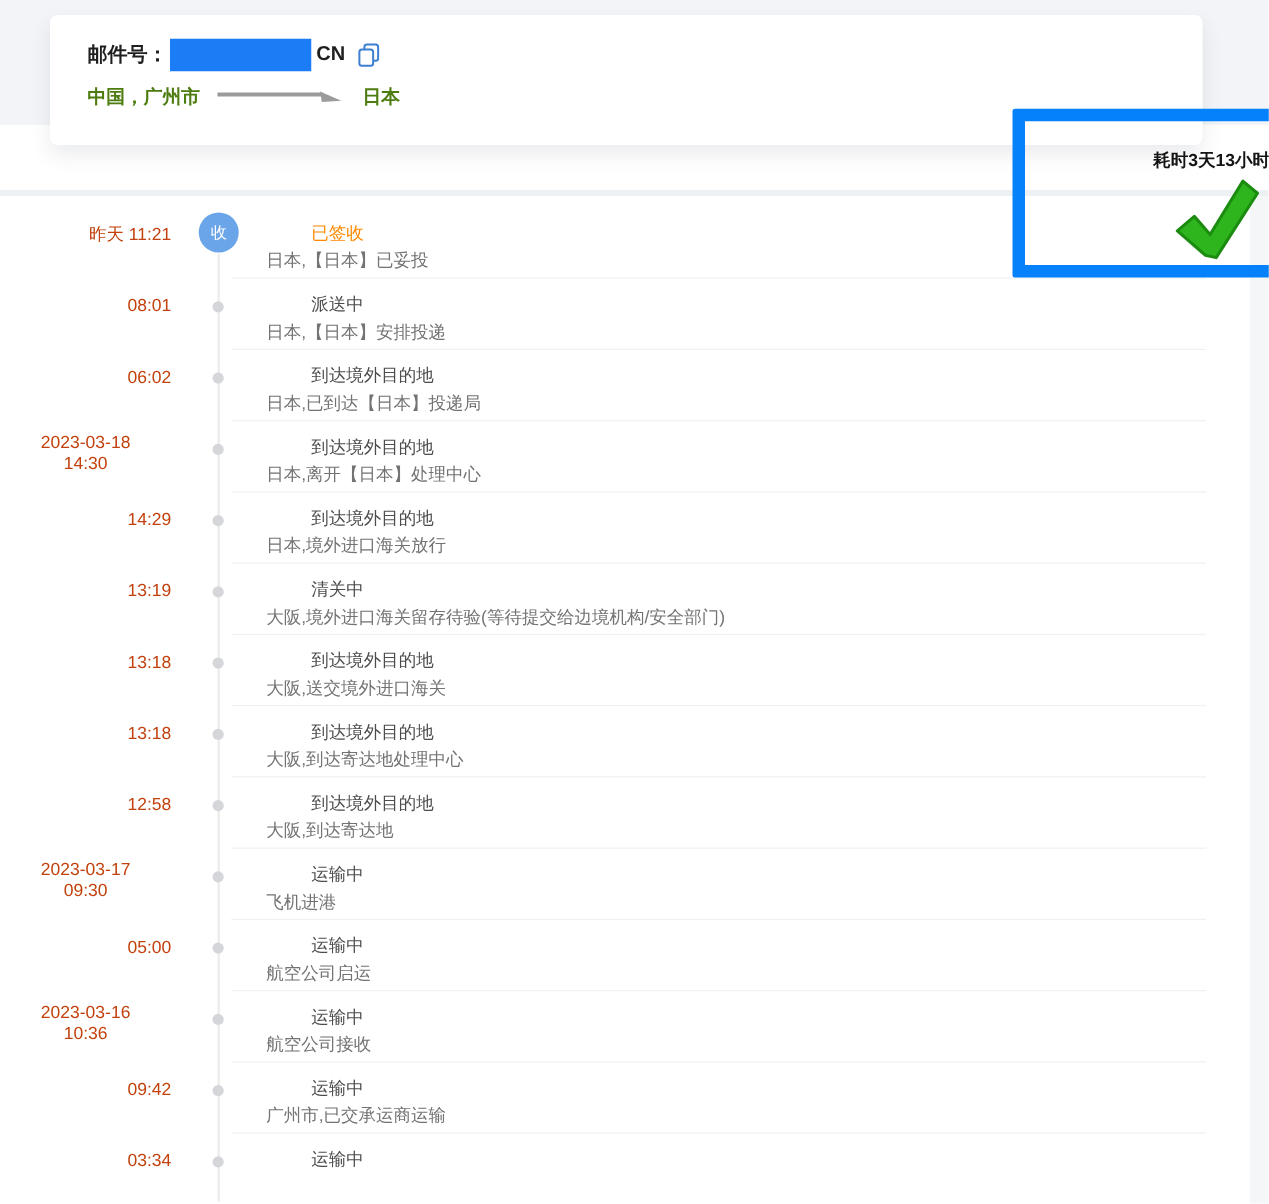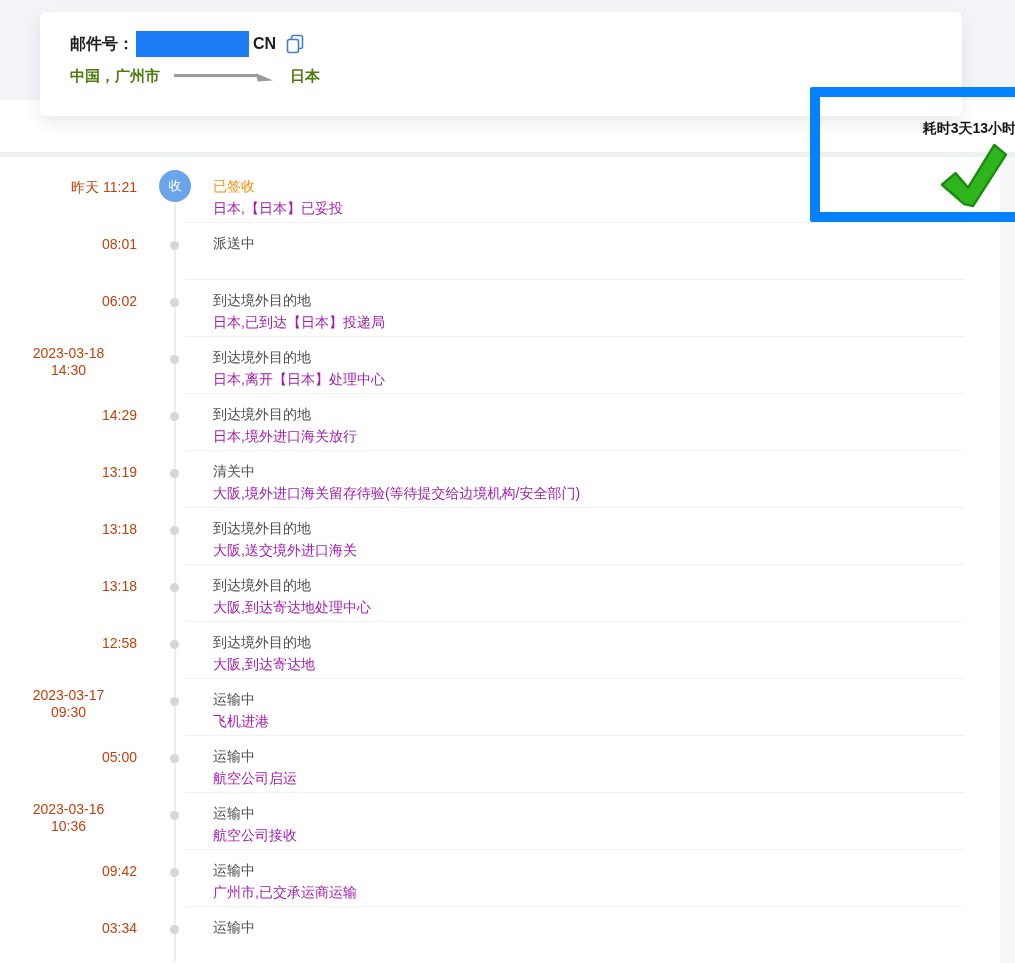--- a/index.html
+++ b/index.html
@@ -33,23 +33,23 @@
   .row { position:relative; height:57px; display:flex; }
   .divider { position:absolute; top:0; left:185px; width:780px; height:1px; background:#f0f1f3; }
   .time { width:137px; text-align:right; font-size:14px; color:#c2410c; line-height:17px; padding-top:14px; }
   .row.two-line .time { padding-top:9px;text-align:center; }
   .t-date, .t-time { white-space:nowrap; }
   .marker { width:76px; position:relative; }
   .dot { position:absolute; left:33px; top:19px; width:9px; height:9px; border-radius:50%; background:#d5d6d9; }
   .badge { position:absolute; left:22px; top:5px; width:32px; height:32px; border-radius:50%;
            background:#6ba5e9; color:#ffffff; font-size:13px; display:flex; align-items:center; justify-content:center; }
   .content { flex:1; padding-top:11px; }
-  .title { font-size:14px; line-height:20px; color:#4d4d4d; }
+  .title { font-size:14px; line-height:20px; color:#4d4d4d;margin-left:36px; }
   .title.highlight { color:#ff8a00; }
-  .desc { font-size:14px; line-height:20px; color:#a21caf; margin-top:2px; }
+  .desc { font-size:14px; line-height:20px; color:#737373; margin-top:2px; }
 
   
   .anno { position:absolute; left:810px; top:87px; width:233px; height:135px;
           border:10px solid #0581fb; border-radius:2px; z-index:5; }
   .anno-text { position:absolute; top:23px; right:17px; font-size:14px; font-weight:700; color:#141414; }
   .anno-check { position:absolute; top:45px; right:23px; }
 </style>
 </head>
 <body>
 
@@ -106,20 +106,21 @@
     <div class="time">
 
       <div class="t-time">08:01</div>
     </div>
     <div class="marker">
       <span class="dot"></span>
 
     </div>
     <div class="content">
       <div class="title">派送中</div>
+      <div class="desc">日本,【日本】安排投递</div>
     </div>
   </div>
       <div class="row">
     <div class="divider"></div>
     <div class="time">
 
       <div class="t-time">06:02</div>
     </div>
     <div class="marker">
       <span class="dot"></span>

